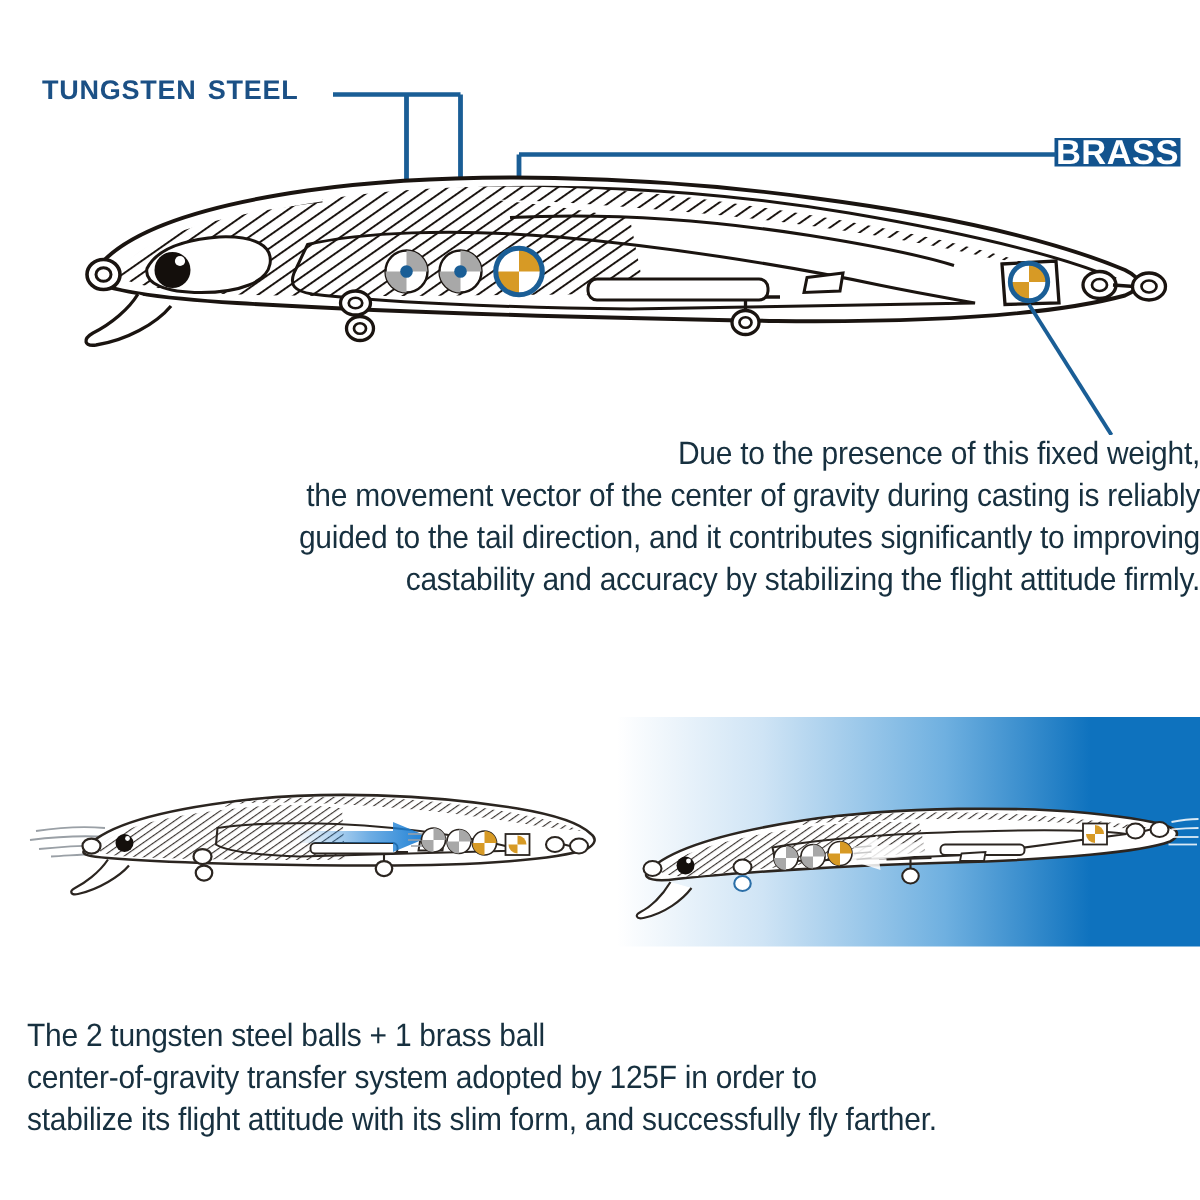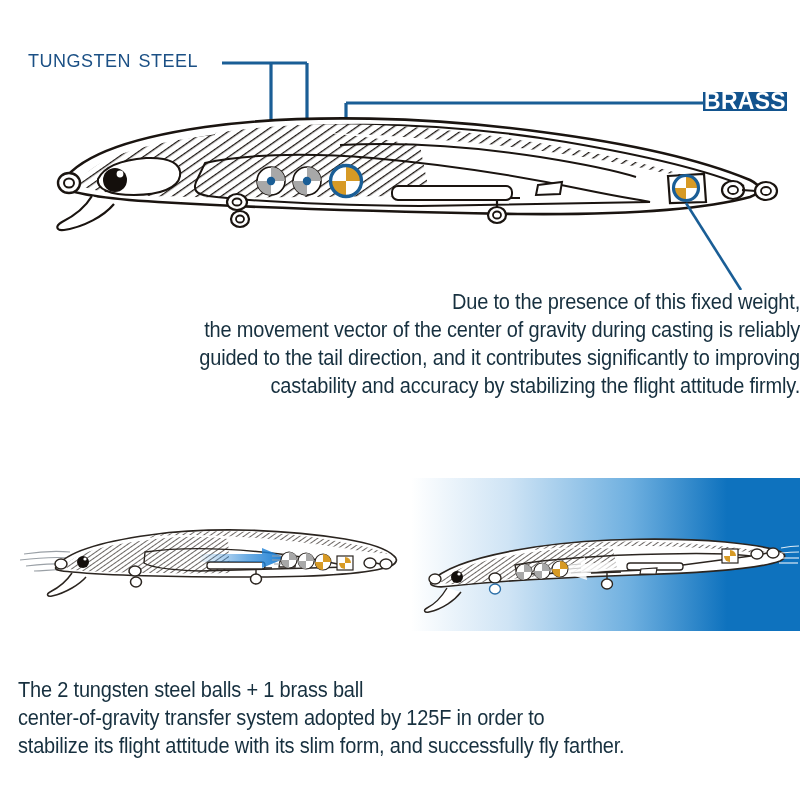--- a/index.html
+++ b/index.html
@@ -10,21 +10,21 @@
     position:relative;
     overflow:hidden;
   }
   .stage{position:absolute;left:0;top:0;width:800px;height:800px;}
 
   
   .label-tungsten{
     position:absolute;
     left:28px; top:46px;
     font-family:"Liberation Sans", sans-serif;
-    font-weight:normal;
+    font-weight:bold;
     font-size:25px;
     letter-spacing:0.5px;
     color:#1B5085;
     font-variant:small-caps;
     text-transform:lowercase;
     line-height:1;
     white-space:nowrap;
   }
   .label-brass{
     position:absolute;

